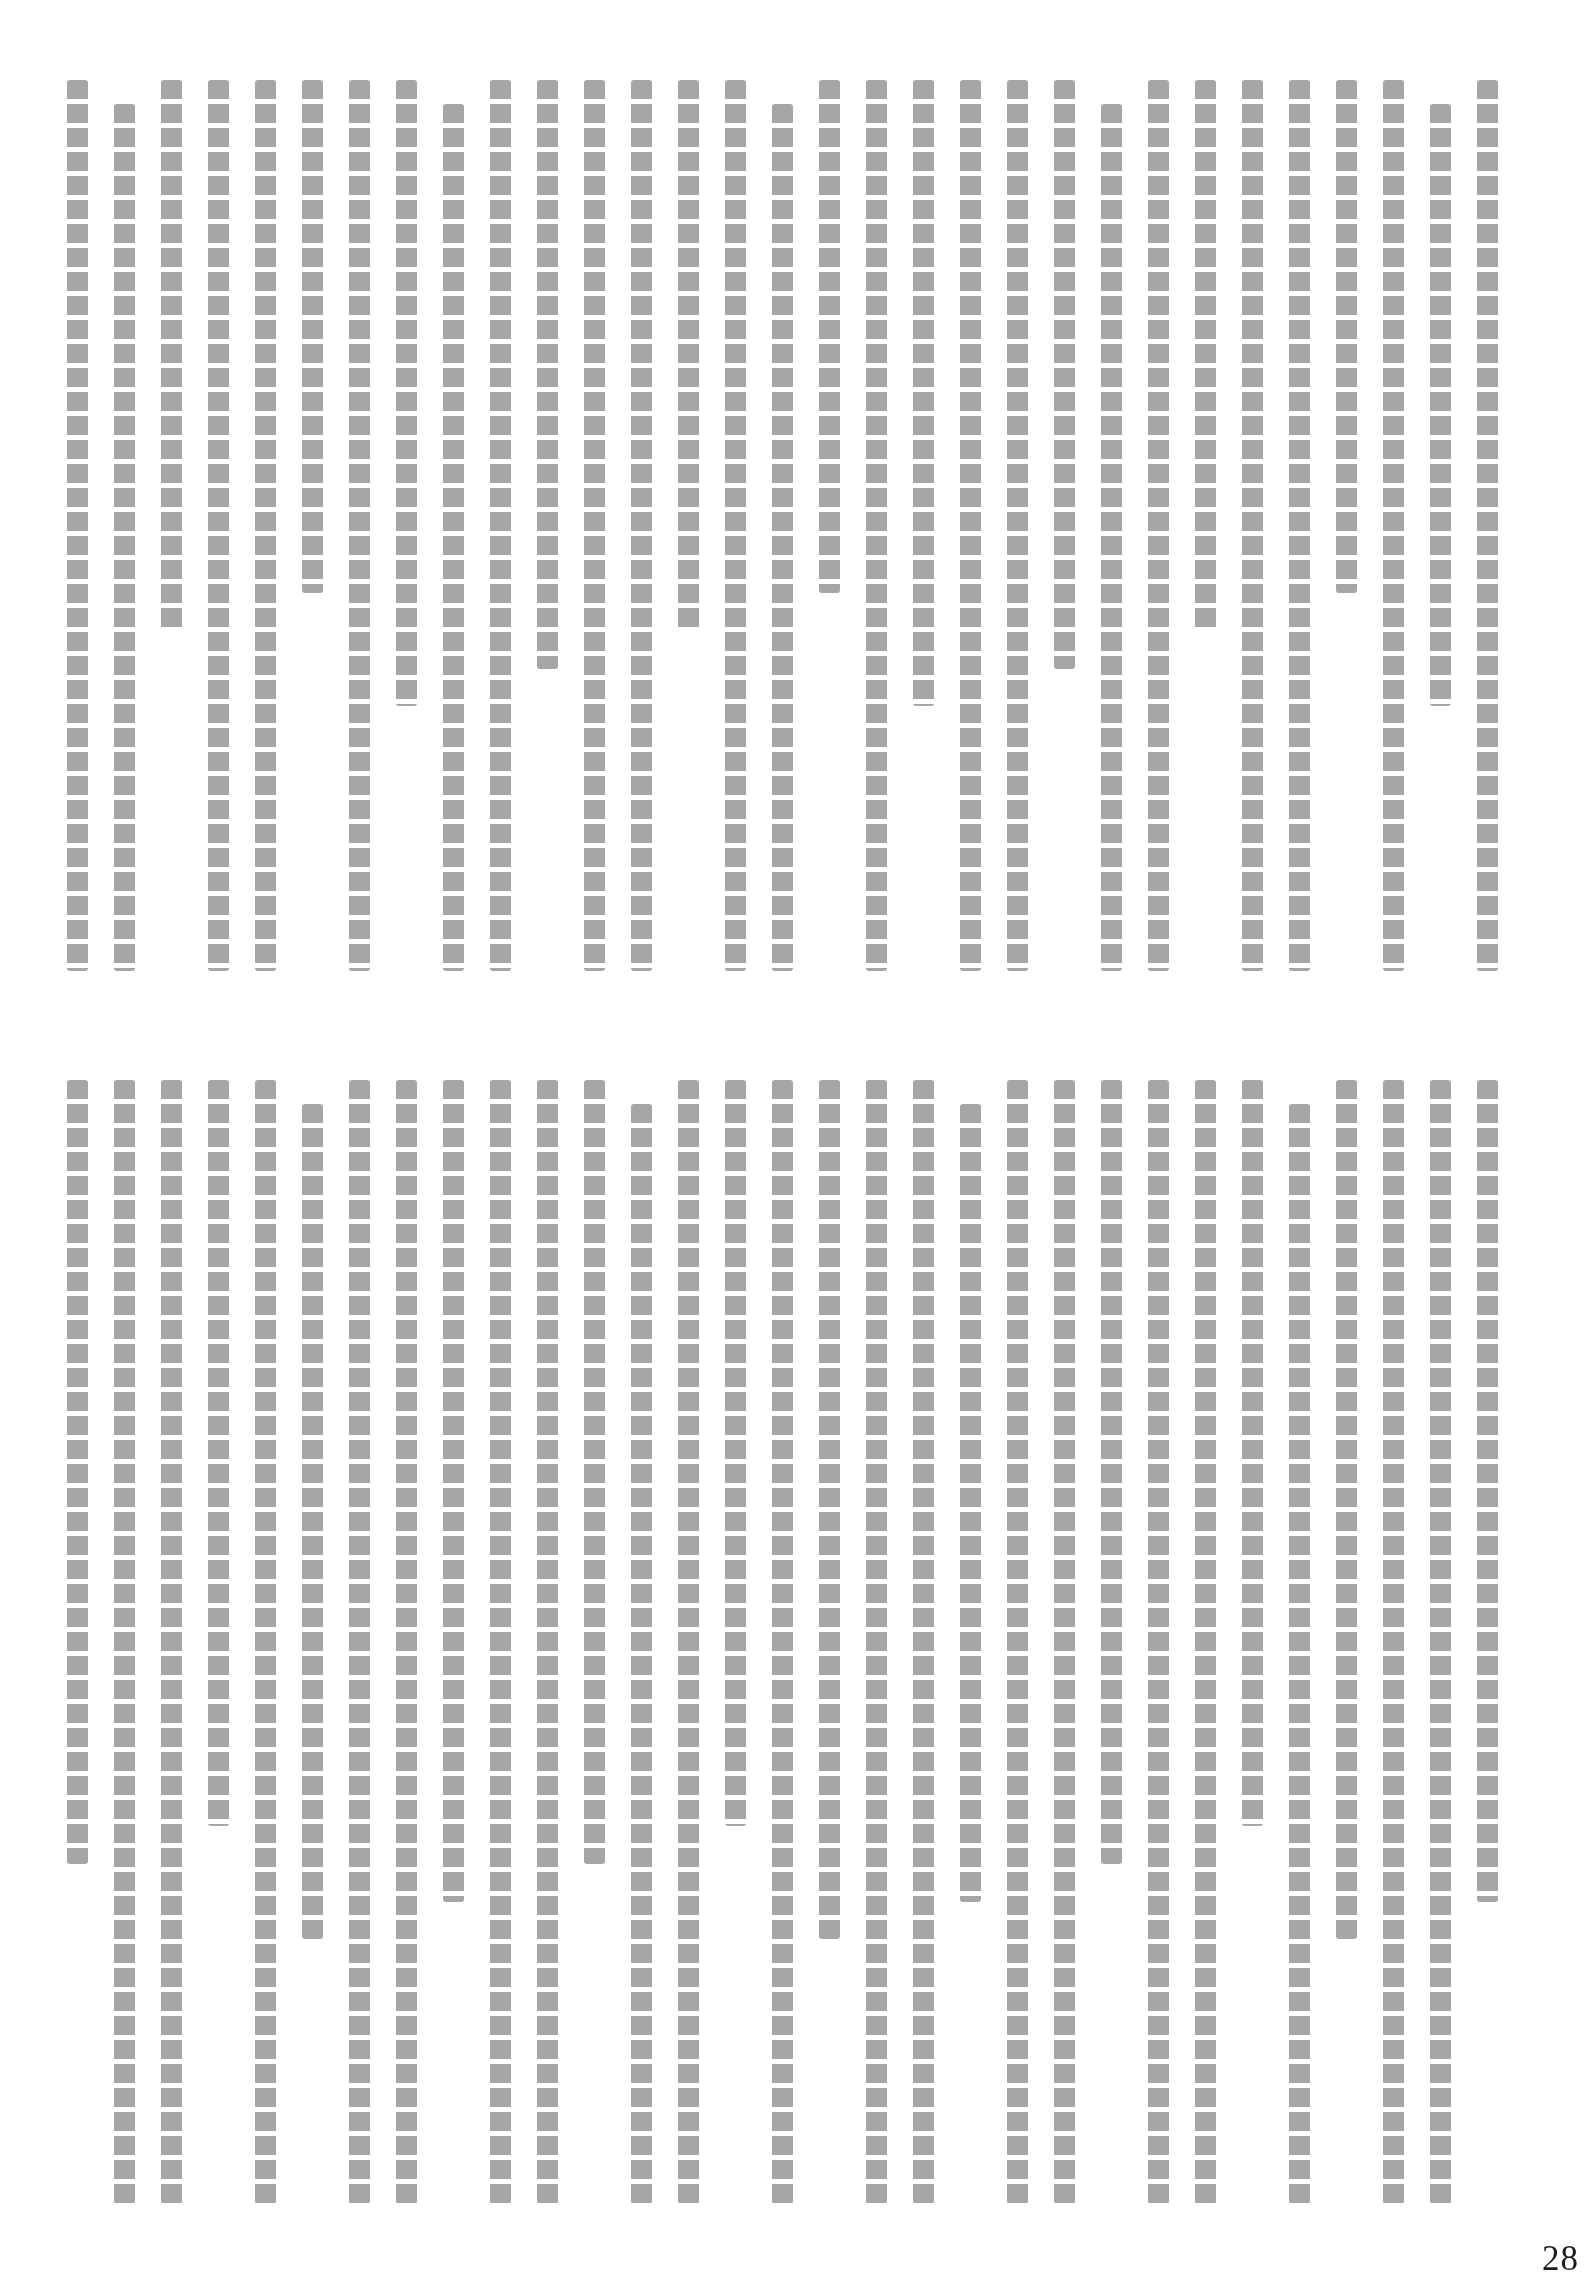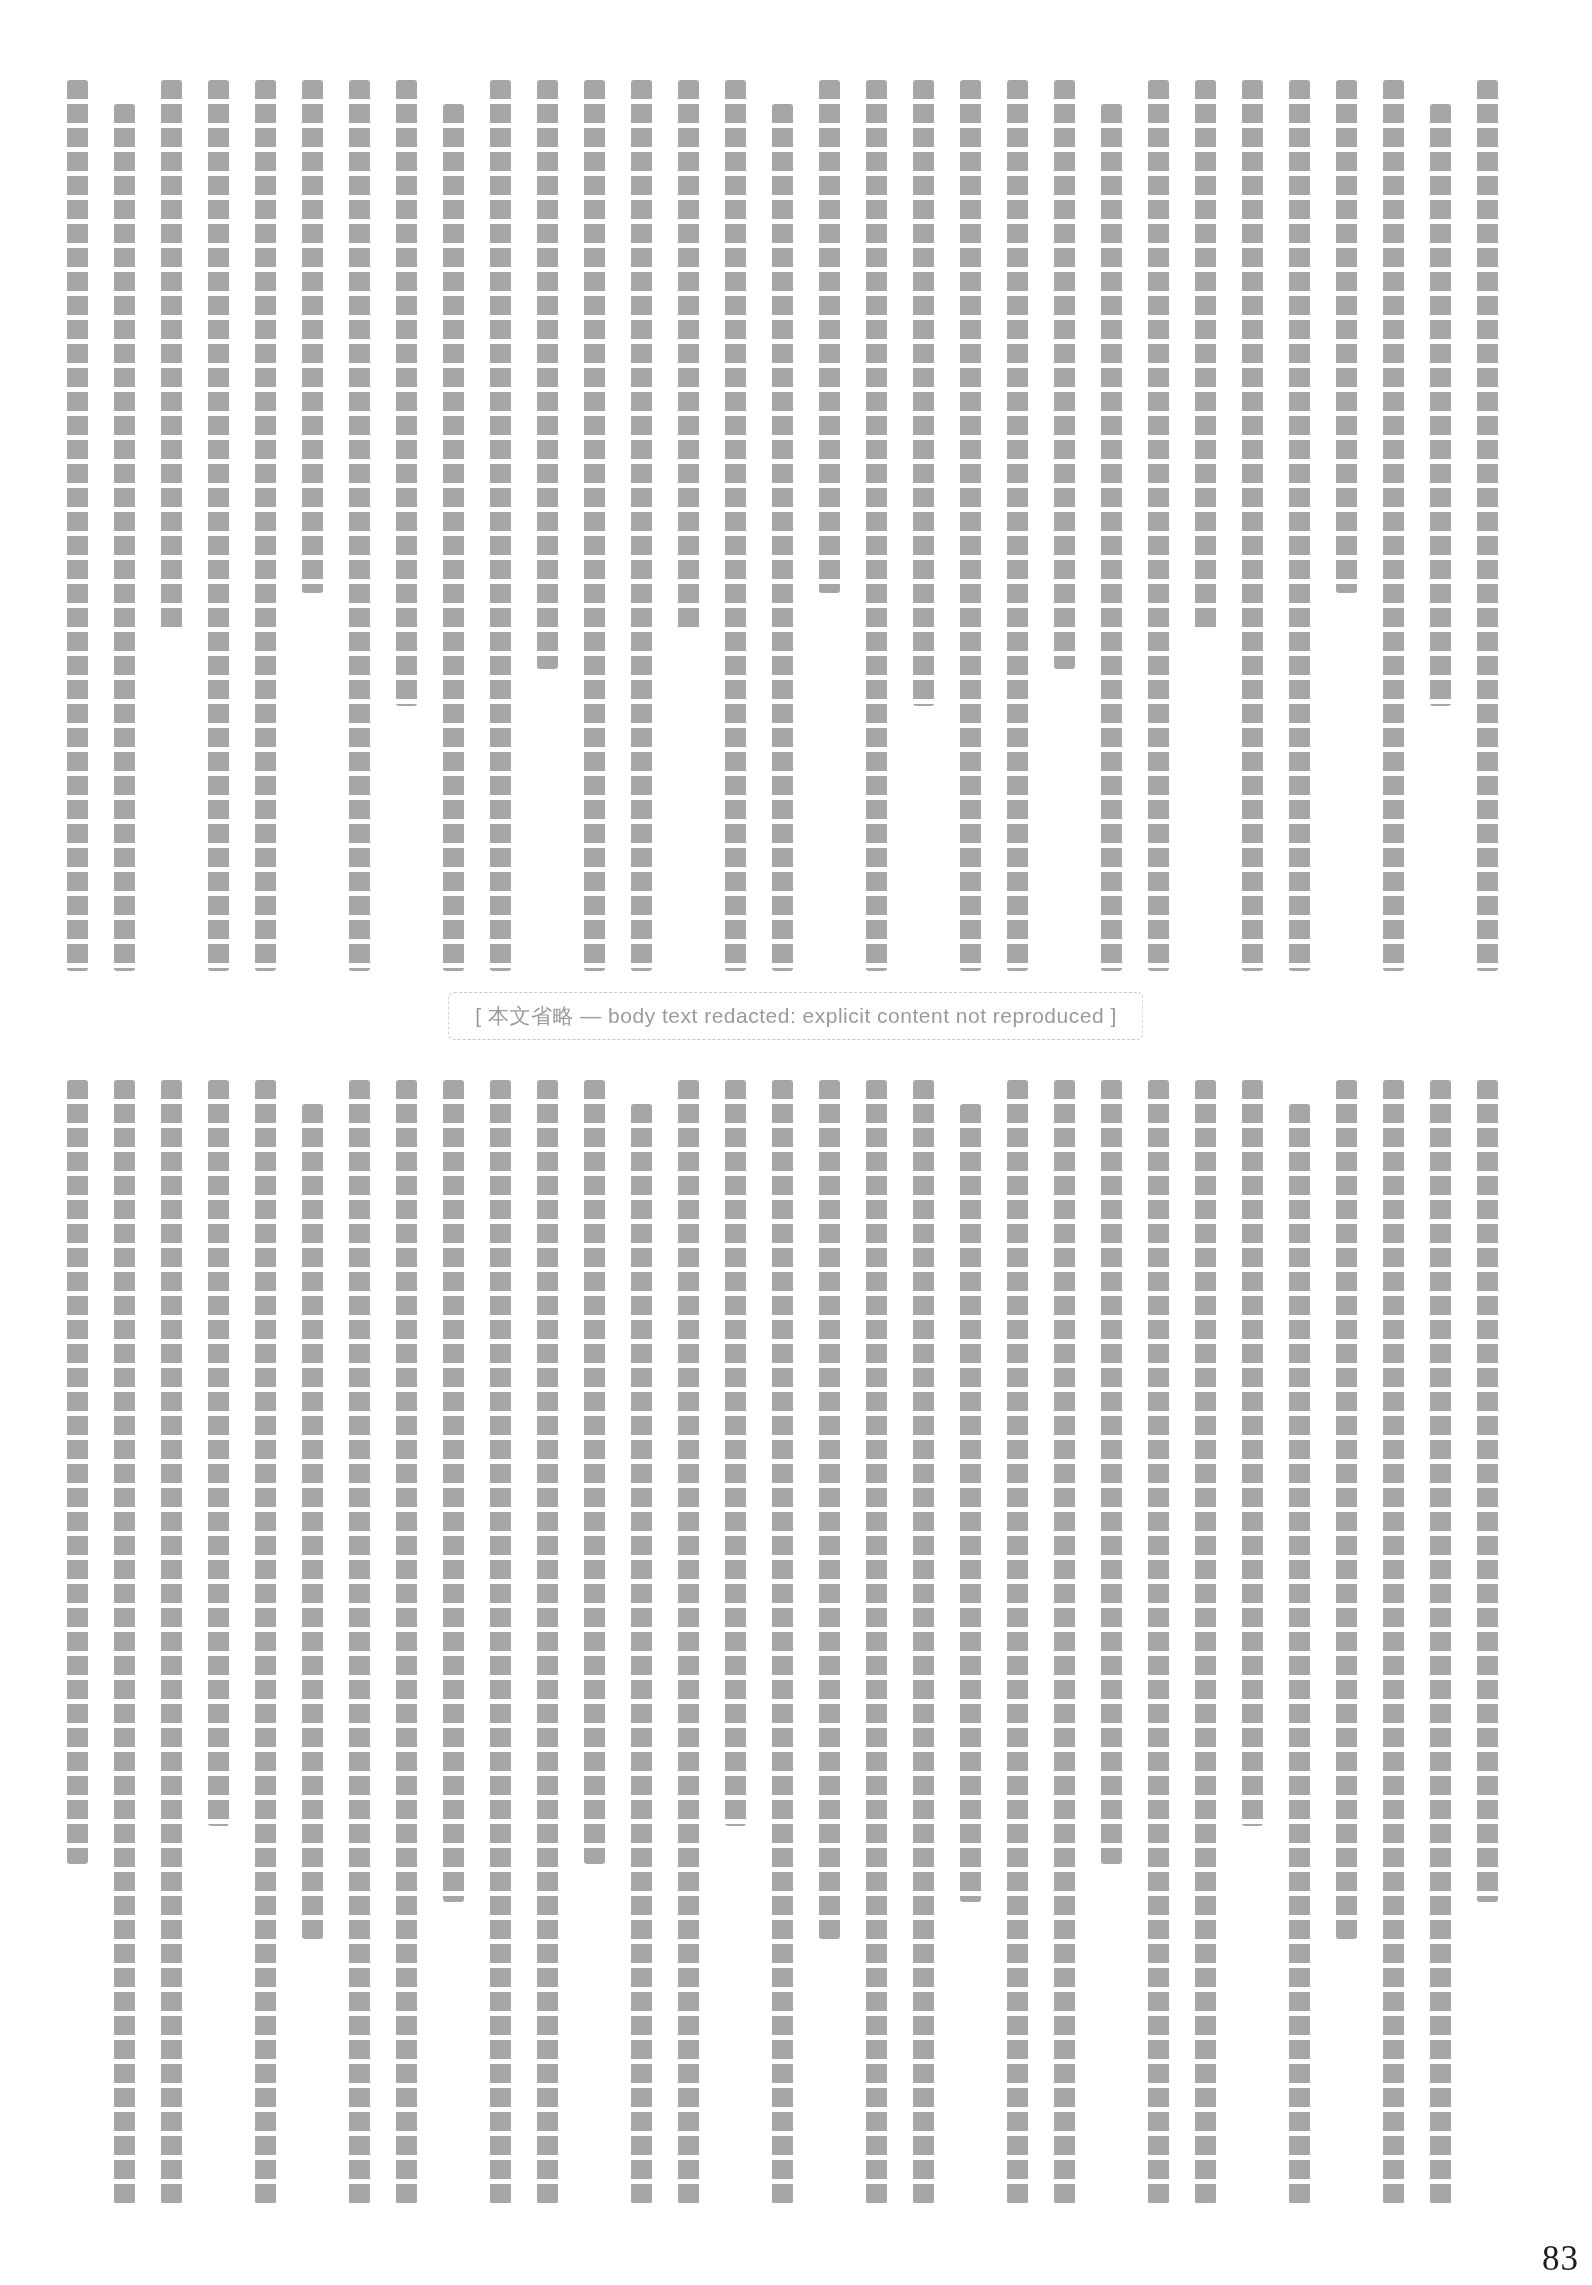--- a/index.html
+++ b/index.html
@@ -138,18 +138,17 @@
       <div class="redacted-column" style="margin-top: 0px; height: calc(100% + 0px);"></div>
       <div class="redacted-column" style="margin-top: 0px; height: calc(100% + 0px);"></div>
       <div class="redacted-column" style="margin-top: 24px; height: calc(100% - 289px);"></div>
       <div class="redacted-column" style="margin-top: 0px; height: calc(100% + 0px);"></div>
       <div class="redacted-column" style="margin-top: 0px; height: calc(100% - 378px);"></div>
       <div class="redacted-column" style="margin-top: 0px; height: calc(100% + 0px);"></div>
       <div class="redacted-column" style="margin-top: 0px; height: calc(100% + 0px);"></div>
       <div class="redacted-column" style="margin-top: 0px; height: calc(100% - 340px);"></div>
     </div>
 
-  <div class="redaction-notice">[ 本文省略 — body text redacted: explicit content not reproduced ]</div>
 
-  <div class="page-number">83</div>
+  <div class="page-number">28</div>
 
 </div>
 
 
 </body></html>

